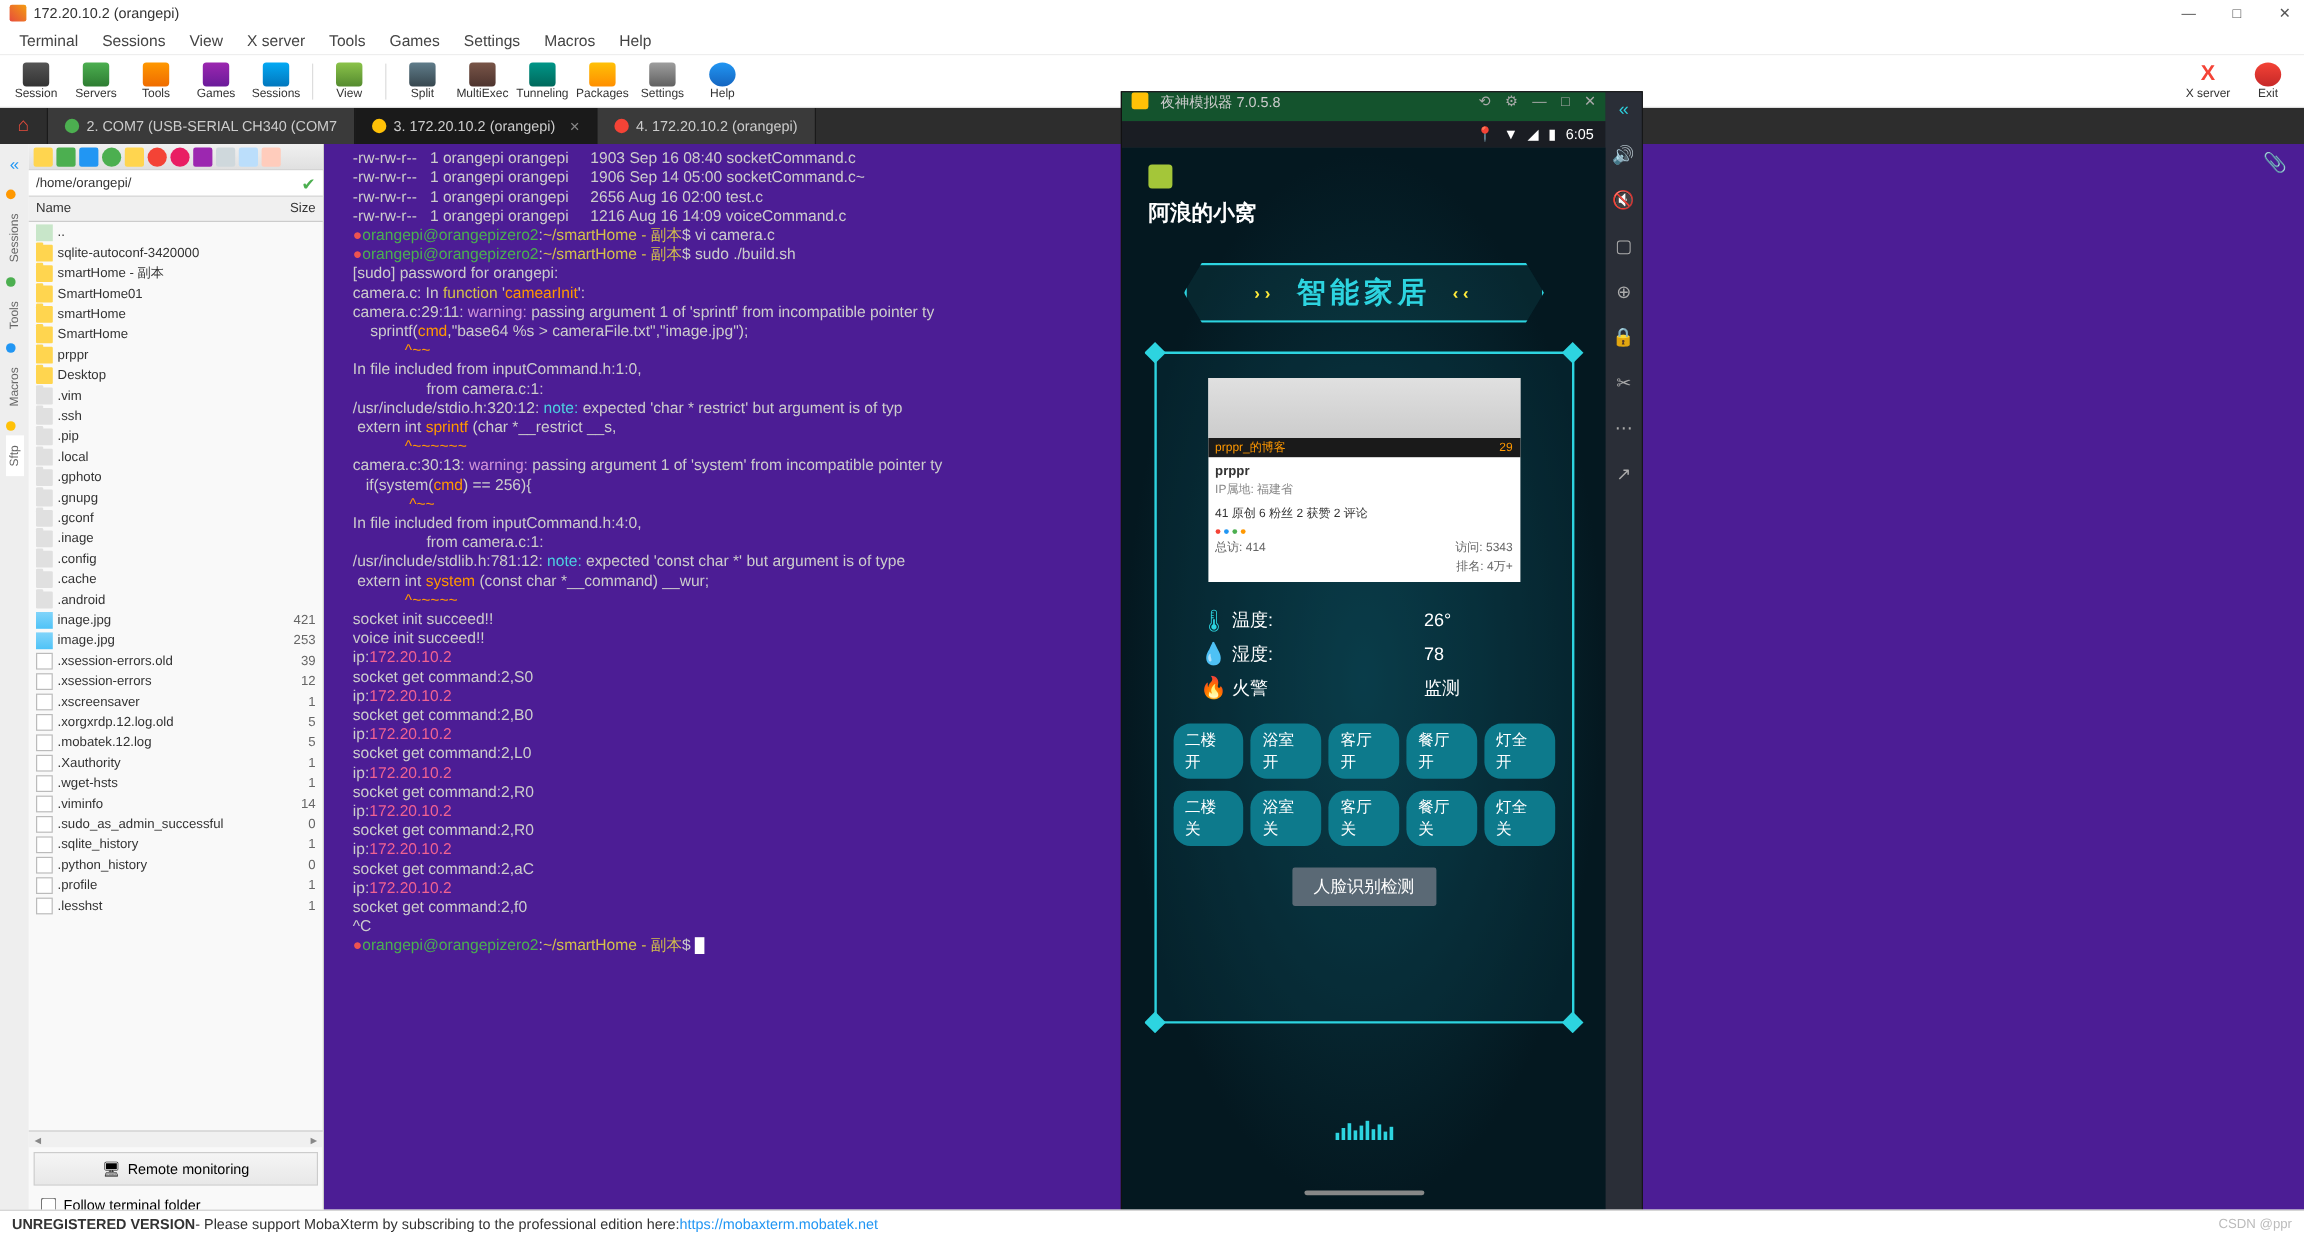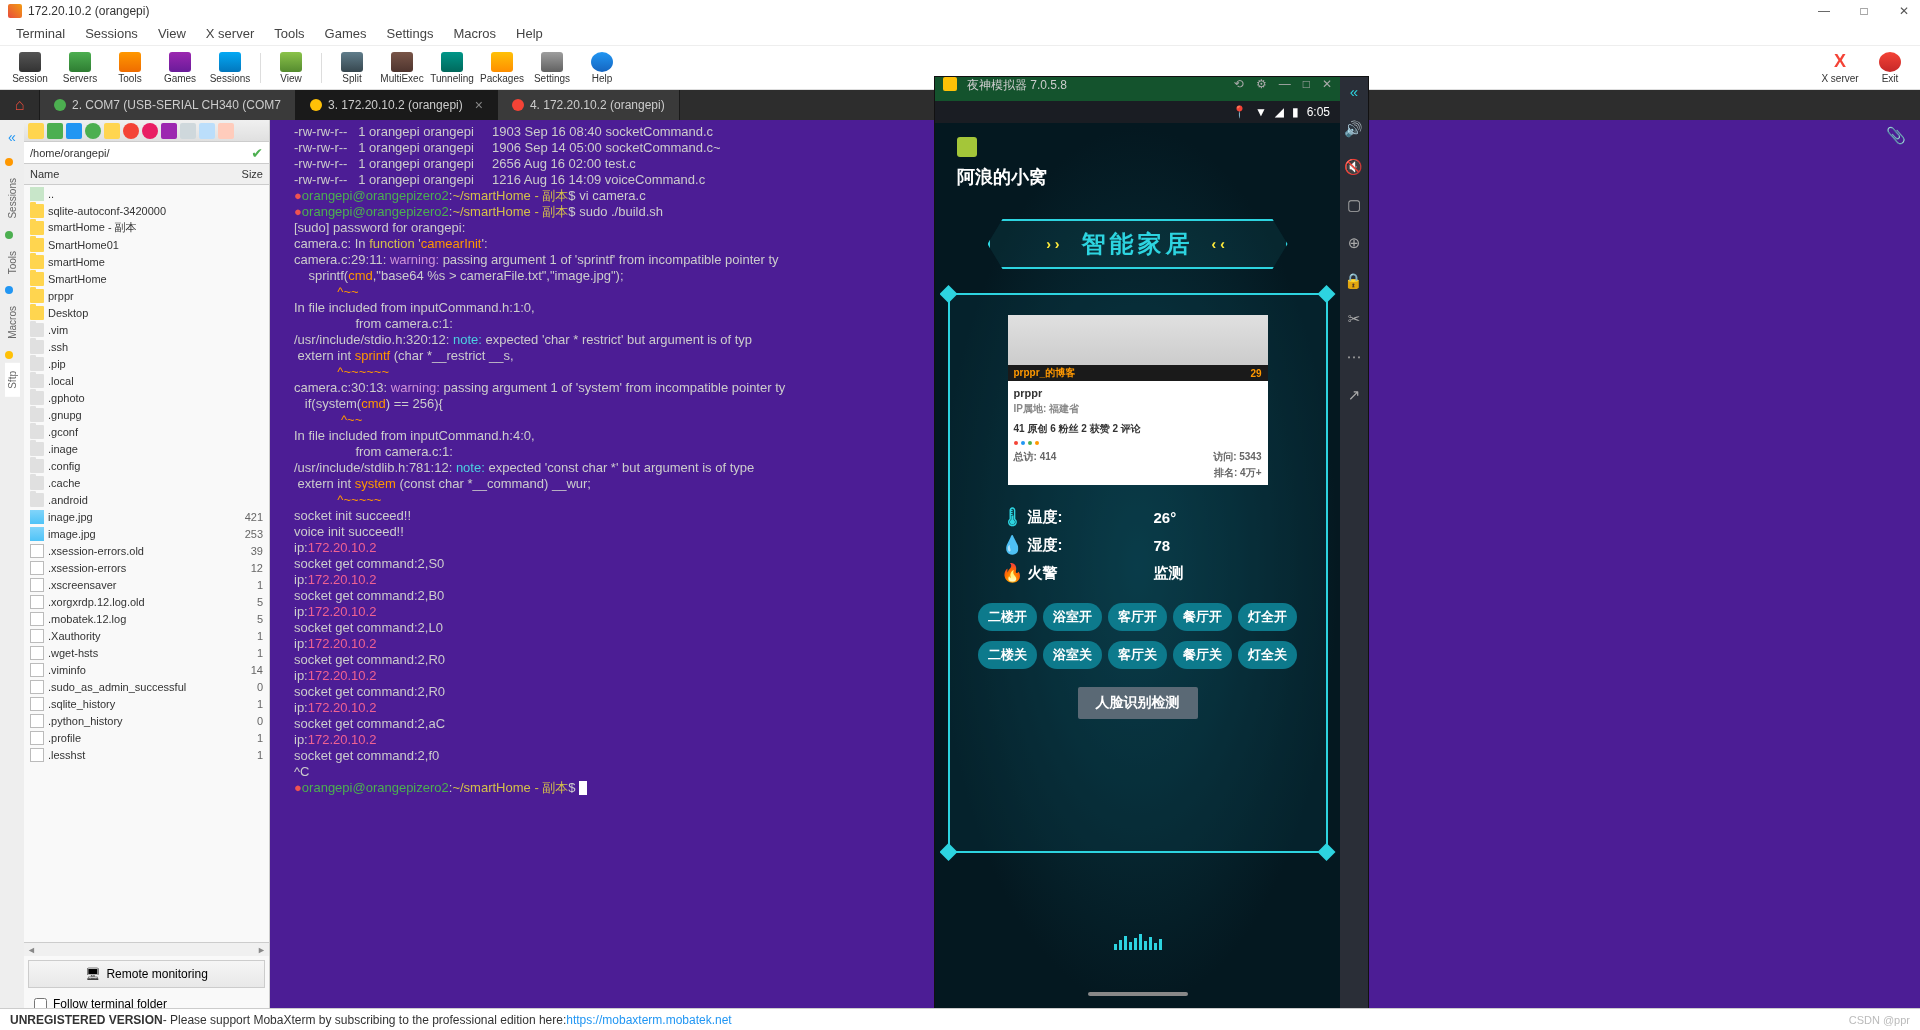--- a/index.html
+++ b/index.html
@@ -103,38 +103,38 @@
 .nox-title { height: 24px; background: #14532d; display: flex; align-items: flex-start; padding: 0 8px; color: #ccc; font-size: 12px; gap: 10px; }
 .nox-title-icon { width: 14px; height: 14px; background: #ffc107; border-radius: 2px; }
 .nox-title-ctrl { margin-left: auto; display: flex; gap: 12px; color: #aaa; }
 .nox-title-ctrl span { cursor: pointer; }
 .nox-status { height: 22px; background: #1a1d23; display: flex; align-items: center; justify-content: flex-end; padding: 0 10px; color: #fff; font-size: 12px; gap: 8px; }
 .nox-body { flex: 1; background: radial-gradient(ellipse at center, #0a3d4a 0%, #041820 70%); display: flex; flex-direction: column; align-items: center; padding: 14px 16px; position: relative; overflow: hidden; }
 .nox-app-title { display: flex; gap: 8px; color: #fff; font-size: 18px; font-weight: bold; width: 100%; padding-left: 6px; flex-direction: column; }
 .nox-android { width: 20px; height: 20px; background: #a4c639; border-radius: 3px; }
 .nox-banner { margin-top: 30px; width: 300px; height: 50px; border: 2px solid #2dd4e0; display: flex; align-items: center; justify-content: center; color: #2dd4e0; font-size: 24px; font-weight: bold; letter-spacing: 4px; clip-path: polygon(5% 0, 95% 0, 100% 50%, 95% 100%, 5% 100%, 0 50%); background: rgba(45,212,224,0.08); }
 .nox-banner-arrows { color: #ffeb3b; font-size: 14px; }
-.nox-frame { margin-top: 24px; width: 380px; height: 560px; border: 2px solid #2dd4e0; border-radius: 6px; position: relative; padding: 20px 14px; background: rgba(10,61,74,0.3); font-weight: bold; }
+.nox-frame { margin-top: 24px; width: 350px; height: 560px; border: 2px solid #2dd4e0; border-radius: 6px; position: relative; padding: 20px 14px; background: rgba(10,61,74,0.3); }
 .nox-corner { position: absolute; width: 18px; height: 18px; background: #2dd4e0; clip-path: polygon(50% 0,100% 50%,50% 100%,0 50%); }
 .nox-corner.tl { top: -10px; left: -10px; }
 .nox-corner.tr { top: -10px; right: -10px; }
 .nox-corner.bl { bottom: -10px; left: -10px; }
 .nox-corner.br { bottom: -10px; right: -10px; }
 .nox-card { width: 260px; background: #fff; margin: 0 auto; font-size: 11px; color: #333; }
 .nox-card-img { height: 50px; background: linear-gradient(#e0e0e0,#ccc); }
 .nox-card-bar { height: 16px; background: #1a1a1a; color: #ff9800; font-size: 10px; padding: 0 6px; display: flex; align-items: center; justify-content: space-between; }
 .nox-card-body { padding: 4px 6px; line-height: 16px; }
 .nox-card-row { display: flex; justify-content: space-between; font-size: 10px; color: #666; }
 .nox-dots { display: flex; gap: 3px; margin: 4px 0; }
 .nox-dot { width: 4px; height: 4px; border-radius: 50%; }
 .nox-stats { margin-top: 18px; width: 280px; margin-left: auto; margin-right: auto; }
 .nox-stat-row { display: flex; align-items: center; color: #fff; font-size: 15px; height: 28px; }
 .nox-stat-icon { width: 30px; text-align: center; color: #2dd4e0; font-size: 18px; }
 .nox-stat-label { width: 70px; }
-.nox-stat-val { margin-left: 56px; }
+.nox-stat-val { margin-left: 90px; }
 .nox-btns-row { display: flex; gap: 6px; justify-content: center; margin-top: 16px; }
 .nox-pill { padding: 5px 10px; background: #0d7a8c; color: #fff; border-radius: 14px; font-size: 13px; cursor: pointer; }
 .nox-big-btn { margin: 18px auto 0; width: 120px; height: 32px; background: #5a6975; color: #fff; display: flex; align-items: center; justify-content: center; font-size: 14px; cursor: pointer; border-radius: 2px; }
 .nox-bars { display: flex; gap: 2px; align-items: flex-end; position: absolute; bottom: 60px; left: 50%; transform: translateX(-50%); }
 .nox-bar { width: 3px; background: #2dd4e0; }
 .nox-handle { position: absolute; bottom: 14px; left: 50%; transform: translateX(-50%); width: 100px; height: 4px; background: #888; border-radius: 2px; }
 .nox-side { width: 30px; background: #2a2e37; display: flex; flex-direction: column; align-items: center; padding-top: 6px; gap: 20px; color: #aaa; font-size: 15px; }
 .nox-side span { cursor: pointer; }
 .nox-chev { color: #2dd4e0; }
 

